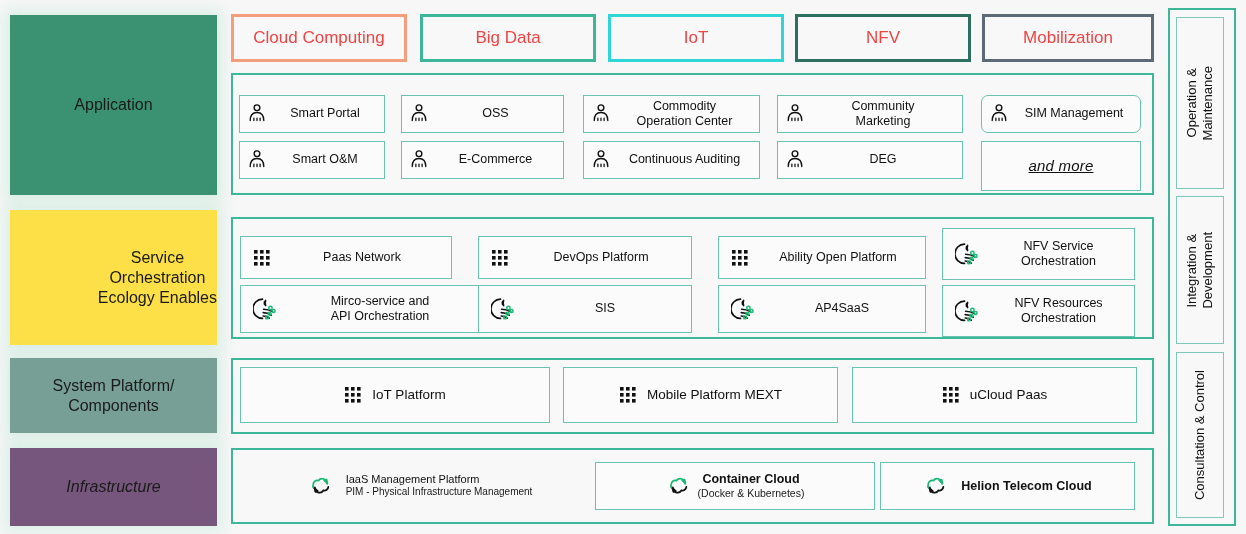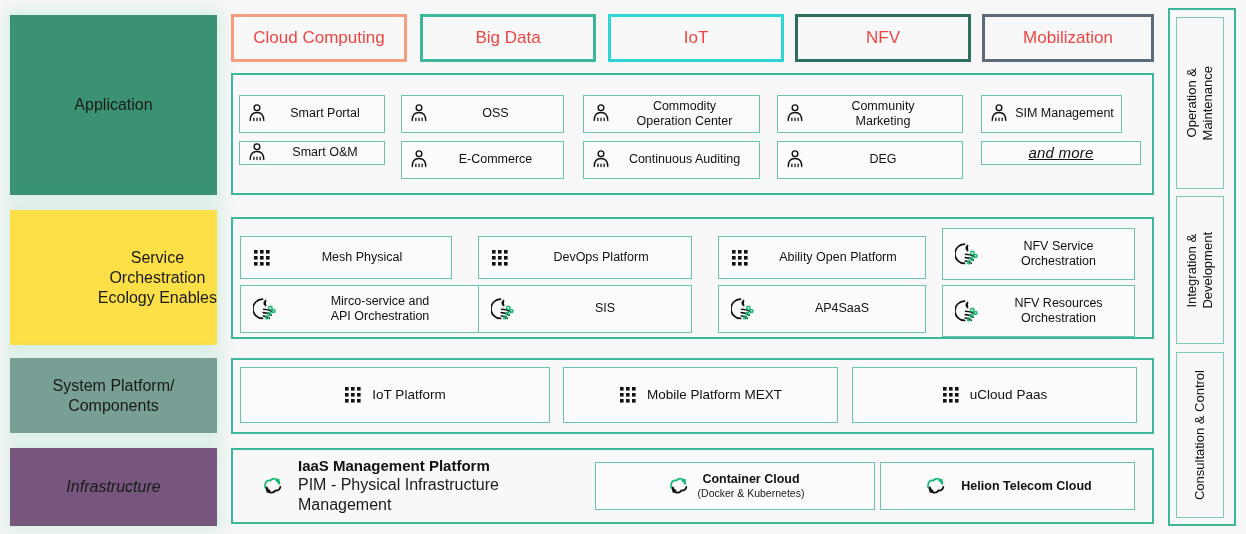--- a/index.html
+++ b/index.html
@@ -55,22 +55,22 @@
     font-size:15px;letter-spacing:.2px;
   }
 
   
   .infra-text{display:flex;flex-direction:column;justify-content:center;flex:1;text-align:center;}
   .infra-text .l1{font-size:12.5px;font-weight:bold;color:#111;line-height:1.2;}
   .infra-text .l2{font-size:10.5px;color:#1a1a1a;line-height:1.25;}
   .infra-plain{
     position:absolute;box-sizing:border-box;display:flex;align-items:center;
   }
-  .infra-plain .l1{font-size:15px;font-weight:bold;}
-  .infra-plain .l2{font-size:16px;}
+  .infra-plain .l1{font-size:11px;font-weight:normal;}
+  .infra-plain .l2{font-size:10px;}
   .infra-plain .infra-text{text-align:left;}
   .rail-item{
     position:absolute;box-sizing:border-box;
     border:1.5px solid #7ec9bb;background:#f8f8f8;
     display:flex;align-items:center;justify-content:center;
   }
   .rail-item span{
     writing-mode:vertical-rl;transform:rotate(180deg);
     font-size:13px;text-align:center;line-height:1.25;color:#111;
     white-space:pre-line;
@@ -141,31 +141,31 @@
     <div class="tile icon-left" style="left: 777px; top: 95px; width: 186px; height: 38px;">
       <svg width="22" height="22" viewBox="0 0 24 24" class="ico">
         <circle cx="12" cy="5.2" r="3.1" fill="none" stroke="#111" stroke-width="1.5"></circle>
         <path d="M4.6 19.2 C4.6 12.6 8 10.3 12 10.3 C16 10.3 19.4 12.6 19.4 19.2" fill="none" stroke="#111" stroke-width="1.5" stroke-linecap="round"></path>
         <line x1="8.6" y1="16.4" x2="8.6" y2="19.2" stroke="#111" stroke-width="1.4" stroke-linecap="round"></line>
         <line x1="12" y1="16.4" x2="12" y2="19.2" stroke="#111" stroke-width="1.4" stroke-linecap="round"></line>
         <line x1="15.4" y1="16.4" x2="15.4" y2="19.2" stroke="#111" stroke-width="1.4" stroke-linecap="round"></line>
       </svg>
       <div class="tlabel">Community<br>Marketing</div>
     </div>
-    <div class="tile icon-left" style="left: 981px; top: 95px; width: 141px; height: 38px;">
+    <div class="tile icon-left" style="left: 981px; top: 95px; width: 160px; height: 38px; border-radius: 7px;">
       <svg width="22" height="22" viewBox="0 0 24 24" class="ico">
         <circle cx="12" cy="5.2" r="3.1" fill="none" stroke="#111" stroke-width="1.5"></circle>
         <path d="M4.6 19.2 C4.6 12.6 8 10.3 12 10.3 C16 10.3 19.4 12.6 19.4 19.2" fill="none" stroke="#111" stroke-width="1.5" stroke-linecap="round"></path>
         <line x1="8.6" y1="16.4" x2="8.6" y2="19.2" stroke="#111" stroke-width="1.4" stroke-linecap="round"></line>
         <line x1="12" y1="16.4" x2="12" y2="19.2" stroke="#111" stroke-width="1.4" stroke-linecap="round"></line>
         <line x1="15.4" y1="16.4" x2="15.4" y2="19.2" stroke="#111" stroke-width="1.4" stroke-linecap="round"></line>
       </svg>
       <div class="tlabel">SIM Management</div>
     </div>
-    <div class="tile icon-left" style="left: 239px; top: 141px; width: 146px; height: 24px;">
+    <div class="tile icon-left" style="left: 239px; top: 141px; width: 146px; height: 38px;">
       <svg width="22" height="22" viewBox="0 0 24 24" class="ico">
         <circle cx="12" cy="5.2" r="3.1" fill="none" stroke="#111" stroke-width="1.5"></circle>
         <path d="M4.6 19.2 C4.6 12.6 8 10.3 12 10.3 C16 10.3 19.4 12.6 19.4 19.2" fill="none" stroke="#111" stroke-width="1.5" stroke-linecap="round"></path>
         <line x1="8.6" y1="16.4" x2="8.6" y2="19.2" stroke="#111" stroke-width="1.4" stroke-linecap="round"></line>
         <line x1="12" y1="16.4" x2="12" y2="19.2" stroke="#111" stroke-width="1.4" stroke-linecap="round"></line>
         <line x1="15.4" y1="16.4" x2="15.4" y2="19.2" stroke="#111" stroke-width="1.4" stroke-linecap="round"></line>
       </svg>
       <div class="tlabel">Smart O&amp;M</div>
     </div>
     <div class="tile icon-left" style="left: 401px; top: 141px; width: 163px; height: 38px;">
@@ -191,37 +191,37 @@
     <div class="tile icon-left" style="left: 777px; top: 141px; width: 186px; height: 38px;">
       <svg width="22" height="22" viewBox="0 0 24 24" class="ico">
         <circle cx="12" cy="5.2" r="3.1" fill="none" stroke="#111" stroke-width="1.5"></circle>
         <path d="M4.6 19.2 C4.6 12.6 8 10.3 12 10.3 C16 10.3 19.4 12.6 19.4 19.2" fill="none" stroke="#111" stroke-width="1.5" stroke-linecap="round"></path>
         <line x1="8.6" y1="16.4" x2="8.6" y2="19.2" stroke="#111" stroke-width="1.4" stroke-linecap="round"></line>
         <line x1="12" y1="16.4" x2="12" y2="19.2" stroke="#111" stroke-width="1.4" stroke-linecap="round"></line>
         <line x1="15.4" y1="16.4" x2="15.4" y2="19.2" stroke="#111" stroke-width="1.4" stroke-linecap="round"></line>
       </svg>
       <div class="tlabel">DEG</div>
     </div>
-    <div class="tile icon-left and-more" style="left: 981px; top: 141px; width: 160px; height: 24px;">
+    <div class="tile icon-left and-more" style="left: 981px; top: 141px; width: 160px; height: 50px;">
       <div class="tlabel">and more</div>
     </div>
     <div class="panel" style="left: 231px; top: 217px; width: 923px; height: 122px;"></div>
     <div class="tile icon-left" style="left: 240px; top: 236px; width: 212px; height: 43px;">
       <svg width="18" height="18" viewBox="0 0 18 18" class="ico" style="margin-left: 6px; margin-right: 8px;">
         <rect x="1" y="1" width="3.6" height="3.6" fill="#111"></rect>
         <rect x="7" y="1" width="3.6" height="3.6" fill="#111"></rect>
         <rect x="13" y="1" width="3.6" height="3.6" fill="#111"></rect>
         <rect x="1" y="7" width="3.6" height="3.6" fill="#111"></rect>
         <rect x="7" y="7" width="3.6" height="3.6" fill="#111"></rect>
         <rect x="13" y="7" width="3.6" height="3.6" fill="#111"></rect>
         <rect x="1" y="13" width="3.6" height="3.6" fill="#111"></rect>
         <rect x="7" y="13" width="3.6" height="3.6" fill="#111"></rect>
         <rect x="13" y="13" width="3.6" height="3.6" fill="#111"></rect>
       </svg>
-      <div class="tlabel">Mesh Physical</div>
+      <div class="tlabel">Paas Network</div>
     </div>
     <div class="tile icon-left" style="left: 478px; top: 236px; width: 214px; height: 43px; justify-content: center;">
       <svg width="18" height="18" viewBox="0 0 18 18" class="ico" style="margin-left: 6px; margin-right: 8px;">
         <rect x="1" y="1" width="3.6" height="3.6" fill="#111"></rect>
         <rect x="7" y="1" width="3.6" height="3.6" fill="#111"></rect>
         <rect x="13" y="1" width="3.6" height="3.6" fill="#111"></rect>
         <rect x="1" y="7" width="3.6" height="3.6" fill="#111"></rect>
         <rect x="7" y="7" width="3.6" height="3.6" fill="#111"></rect>
         <rect x="13" y="7" width="3.6" height="3.6" fill="#111"></rect>
         <rect x="1" y="13" width="3.6" height="3.6" fill="#111"></rect>

